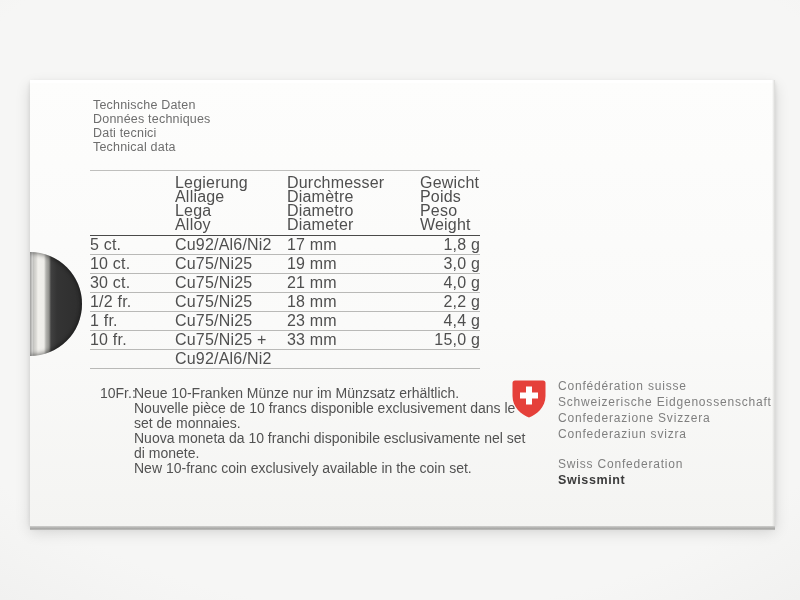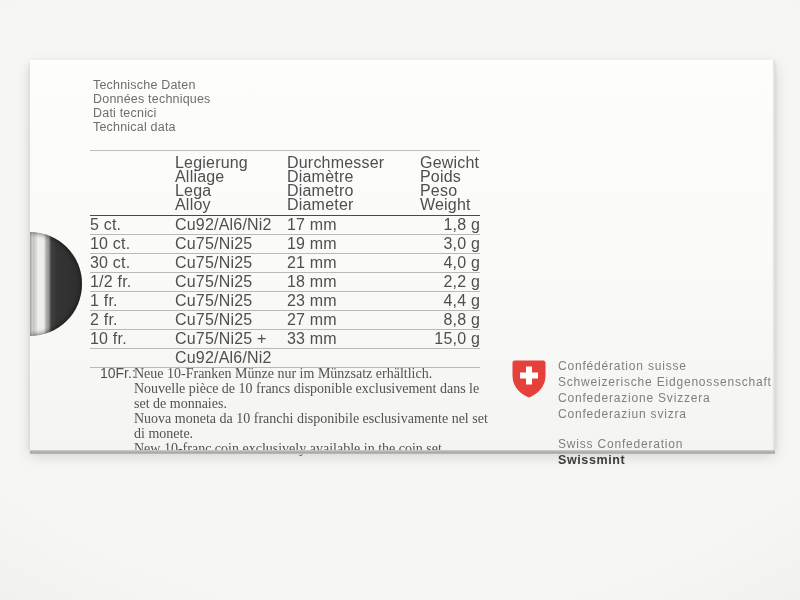--- a/index.html
+++ b/index.html
@@ -3,21 +3,21 @@
 <meta charset="utf-8">
 <style>
   html,body{margin:0;padding:0;background:#e9e9e8;}
   *{box-sizing:border-box;}
   .stage{
     position:relative;width:800px;height:600px;overflow:hidden;
     background:radial-gradient(130% 120% at 50% 42%, #f6f6f5 50%, #e7e7e6 85%, #dddddc 100%);
     font-family:"Liberation Sans", sans-serif;
   }
   .card{
-    position:absolute;left:30px;top:60px;width:745px;height:390px;
+    position:absolute;left:30px;top:80px;width:745px;height:446px;
     background:linear-gradient(180deg,#fdfdfc 0%,#fafaf9 55%,#f4f4f2 100%);
     box-shadow:0 6px 14px rgba(0,0,0,0.14), 0 2px 4px rgba(0,0,0,0.10);
   }
   .card-top-highlight{position:absolute;left:0;top:0;right:0;height:3px;background:rgba(255,255,255,0.85);}
   .card-bottom-edge{position:absolute;left:0;bottom:-4px;right:0;height:4px;
     background:linear-gradient(180deg,#cfcfcd 0%,#a8a8a6 60%,#bdbdbb 100%);}
   .card-right-edge{position:absolute;right:0;top:0;bottom:0;width:3px;
     background:linear-gradient(90deg,rgba(0,0,0,0) 0%,#d9d9d7 100%);}
   
   .notch{
@@ -49,21 +49,21 @@
     border-top:1px solid #bfbfbd;border-bottom:1.5px solid #4a4a4a;
   }
   table.datatable td{
     height:16px;padding:0;vertical-align:middle;
     border-bottom:1px solid #b9b9b7;white-space:nowrap;
   }
   td.weight{text-align:right;padding-right:26px;}
 
   .footnote{position:absolute;left:58px;top:306px;display:flex;color:#525252;font-size:14px;line-height:15px;margin-left:12px;}
   .footnote .fn-label{width:34px;flex:none;}
-  .footnote .fn-lines div{white-space:nowrap;font-family:Liberation Serif, serif;}
+  .footnote .fn-lines div{white-space:nowrap;}
 
   .federal{position:absolute;left:482px;top:298px;}
   .shield{position:absolute;left:0;top:2px;width:34px;height:40px;}
   .federal-text{margin-left:46px;color:#7f7f7f;font-size:12px;line-height:16px;letter-spacing:0.8px;}
   .federal-text div{white-space:nowrap;}
   .federal-en{margin-top:14px;}
   .federal-brand{margin-top:0;color:#3c3c3c;font-weight:bold;letter-spacing:0.6px;font-size:12.5px;}
 </style>
 </head>
 <body>
@@ -136,26 +136,20 @@
           <td>18 mm</td>
           <td class="weight">2,2 g</td>
         </tr>
         <tr>
           <td>1 fr.</td>
           <td>Cu75/Ni25</td>
           <td>23 mm</td>
           <td class="weight">4,4 g</td>
         </tr>
         <tr>
-          <td>2 fr.</td>
-          <td>Cu75/Ni25</td>
-          <td>27 mm</td>
-          <td class="weight">8,8 g</td>
-        </tr>
-        <tr>
           <td>10 fr.</td>
           <td>Cu75/Ni25 +</td>
           <td>33 mm</td>
           <td class="weight">15,0 g</td>
         </tr>
         <tr>
           <td></td>
           <td>Cu92/Al6/Ni2</td>
           <td></td>
           <td class="weight"></td>

